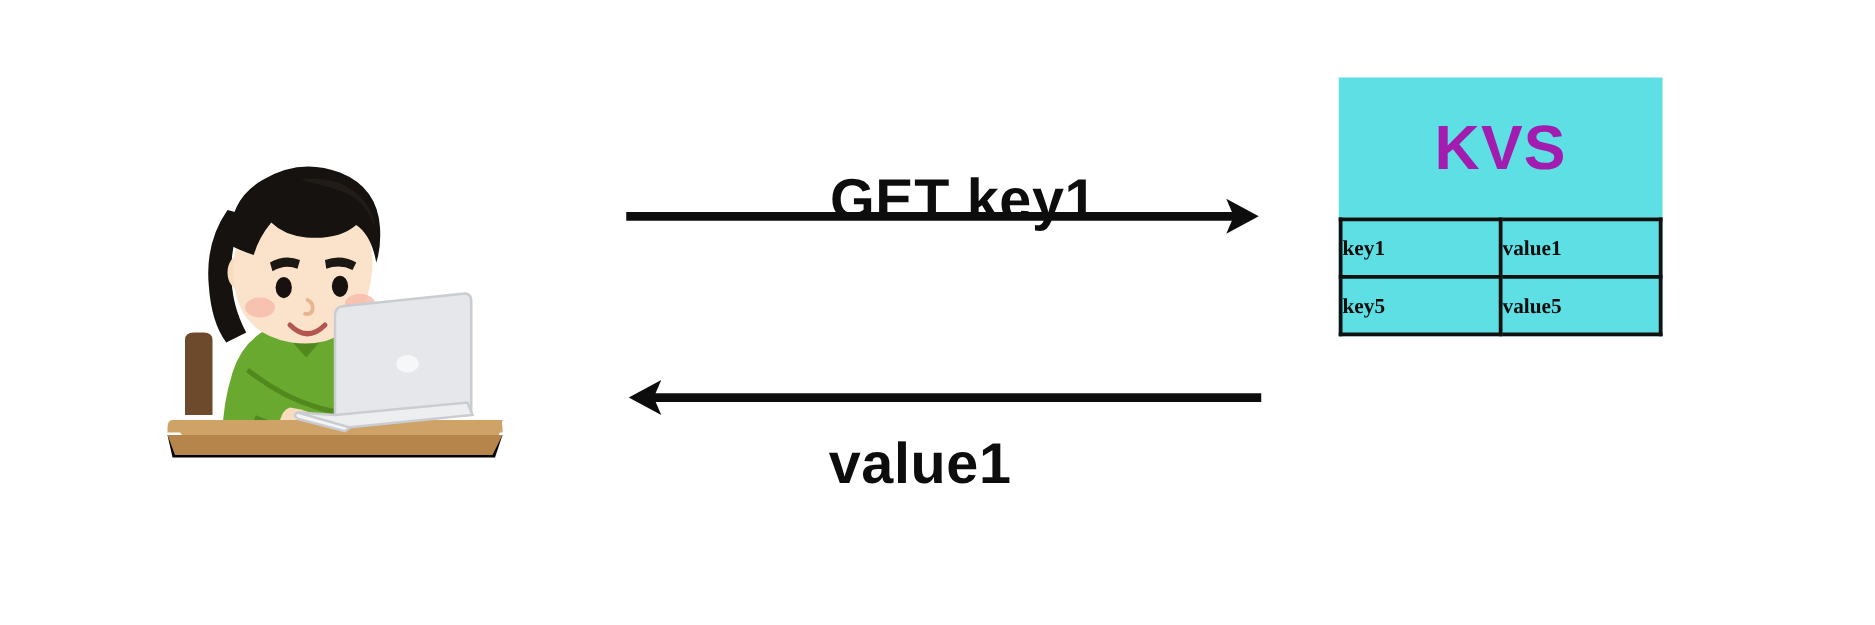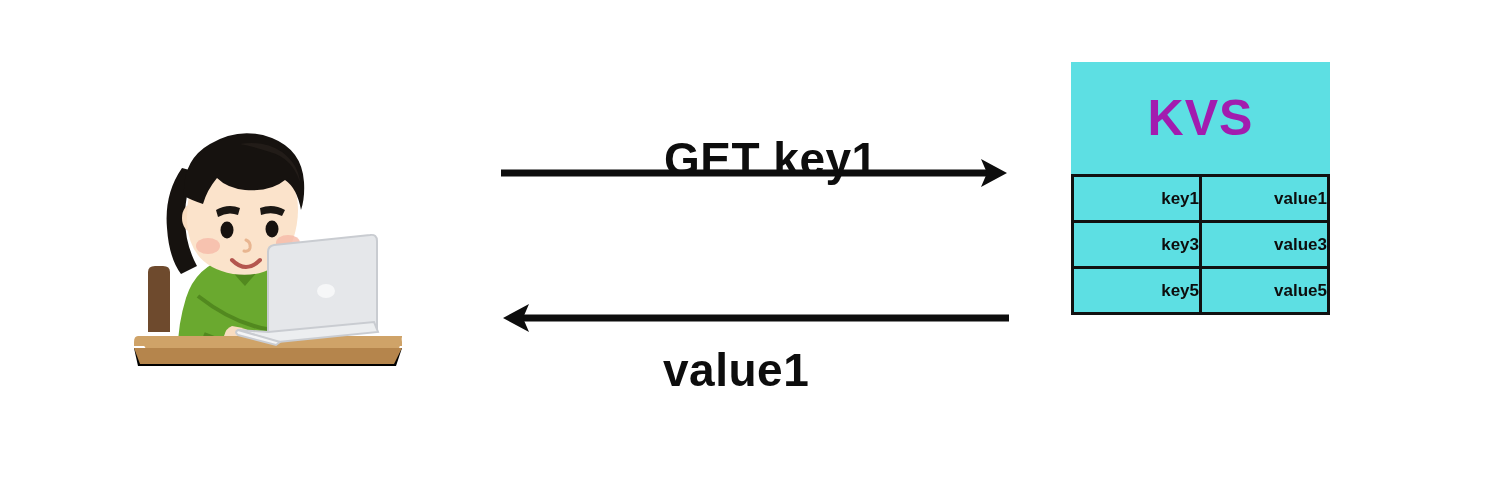--- a/index.html
+++ b/index.html
@@ -81,26 +81,27 @@
   #kvs-table {
     border-collapse: collapse;
     width: 100%;
     table-layout: fixed;
     background: #5ddfe3;
   }
   #kvs-table td {
     border: 3px solid #111111;
     background: #5ddfe3;
     height: 43px;
-    text-align: right;
+    text-align: left;
     vertical-align: middle;
     font-size: 17px;
     font-weight: bold;
     color: #0d0d0d;
     padding: 0;
+    font-family: Liberation Serif, serif;
   }
 </style>
 </head>
 <body>
 
 <div id="canvas">
 
   <svg id="illustration" viewBox="0 0 310 280" width="310" height="280">
 
     <g>
@@ -187,24 +188,20 @@
     <div id="kvs-header">
       <span id="kvs-title">KVS</span>
     </div>
     <table id="kvs-table">
       <tbody>
         <tr>
           <td>key1</td>
           <td>value1</td>
         </tr>
         <tr>
-          <td>key3</td>
-          <td>value3</td>
-        </tr>
-        <tr>
           <td>key5</td>
           <td>value5</td>
         </tr>
       </tbody>
     </table>
   </div>
 
 </div>
 
 </body></html>

